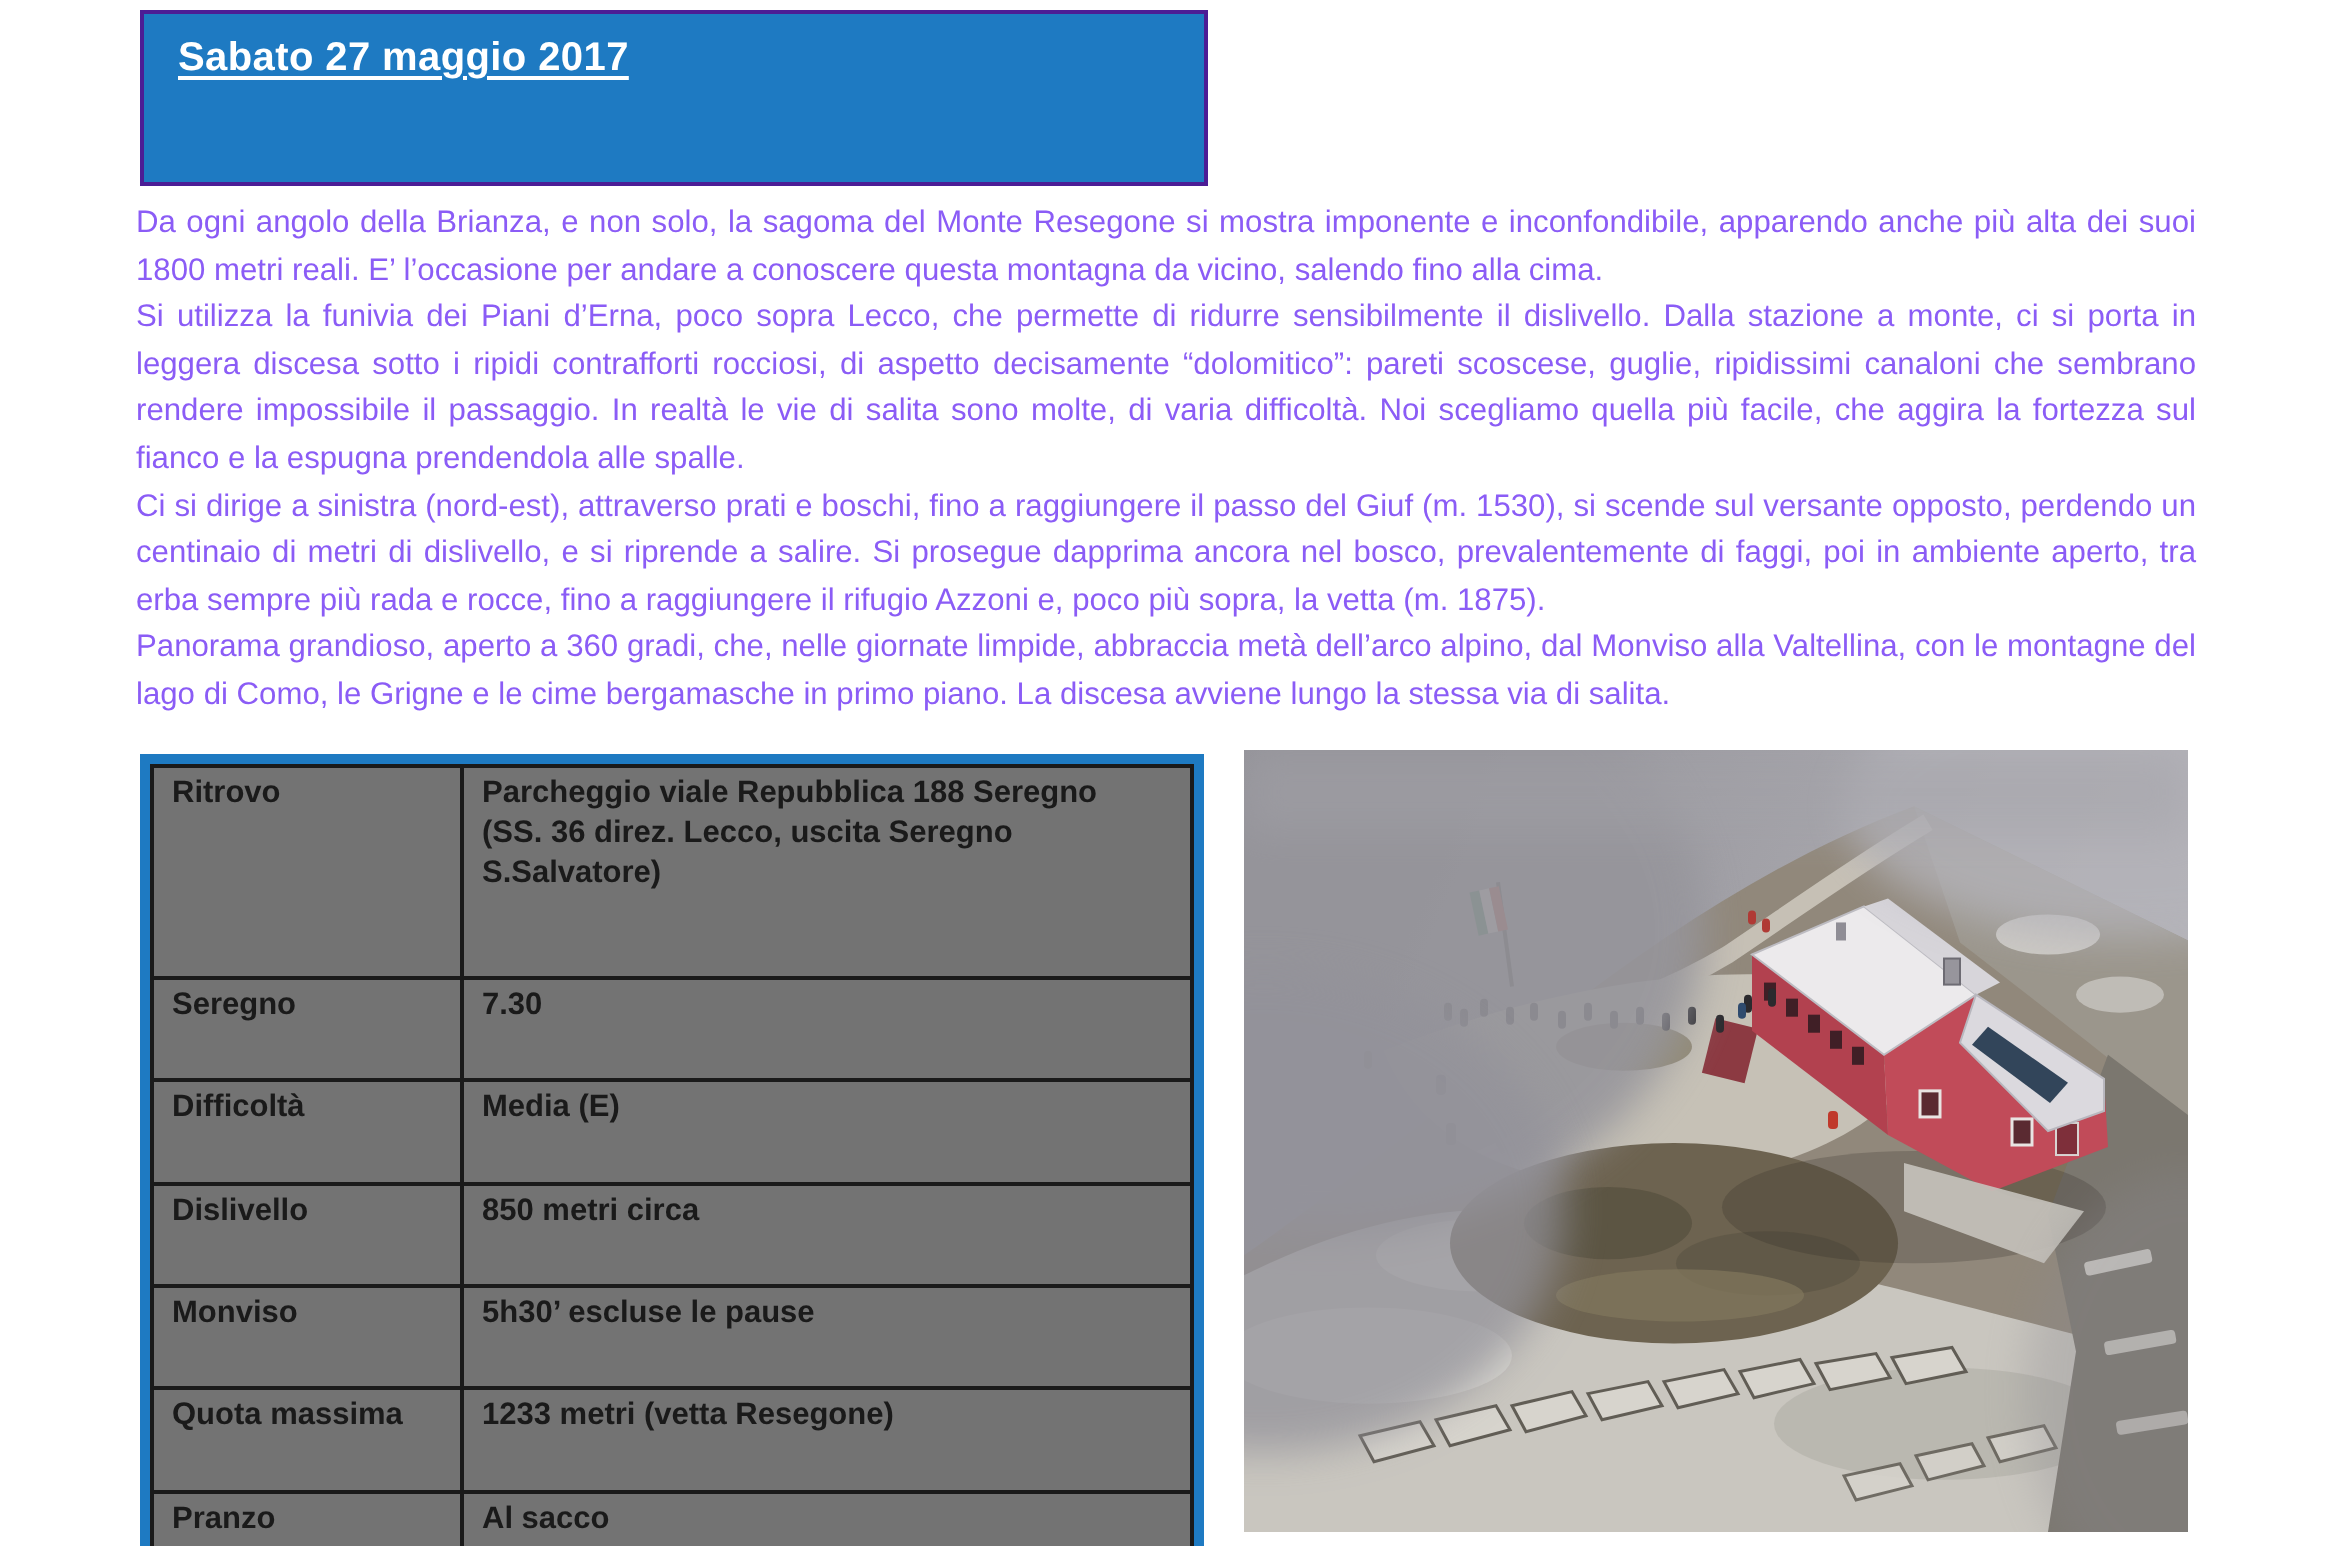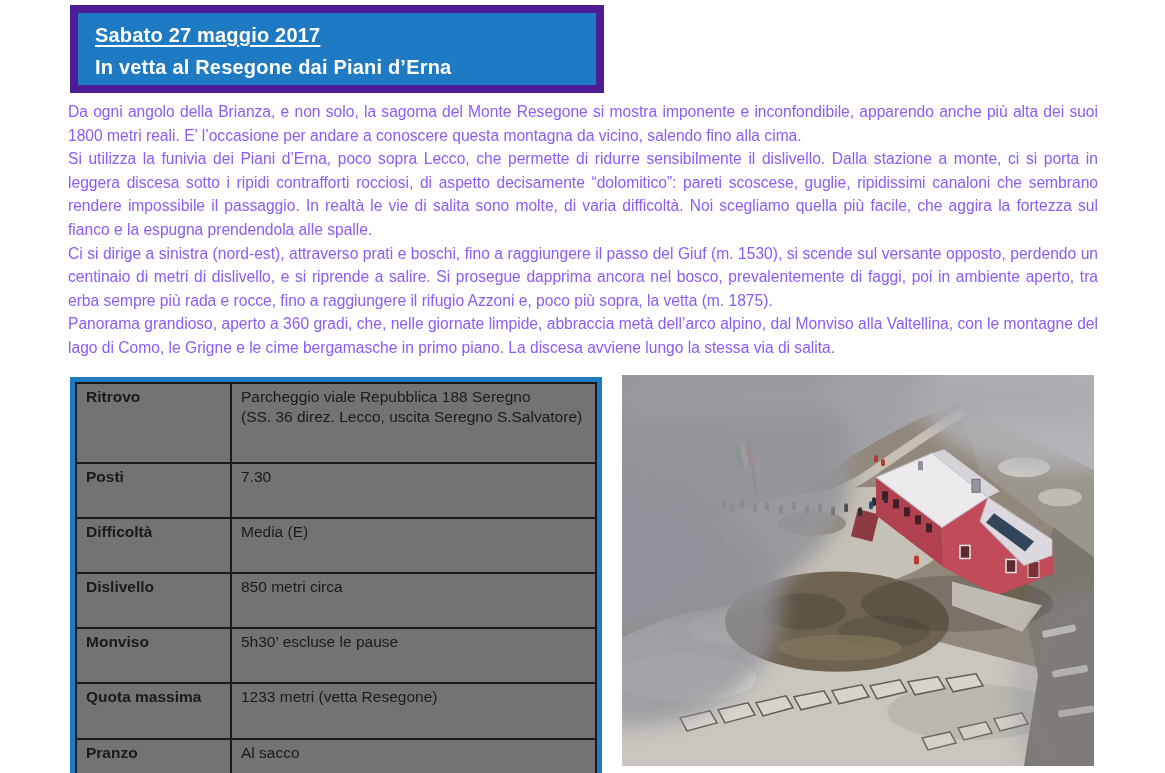--- a/index.html
+++ b/index.html
@@ -9,21 +9,21 @@
     background:#ffffff;
     font-family:"Liberation Sans","DejaVu Sans",sans-serif;
     overflow:hidden;
     margin:0 auto;
   }
   
   .header-box{
     position:absolute;left:70px;top:5px;width:534px;height:88px;
     box-sizing:border-box;
     background:#1e7ac2;
-    border:8px solid #4c1d95;
+    border:2px solid #4c1d95;
     padding:11px 10px 0 17px;
     color:#ffffff;
   }
   .header-date{
     font-size:20px;font-weight:bold;
     text-decoration:underline;
     text-underline-offset:3px;
     margin-bottom:9px;
     letter-spacing:.2px;
   }
@@ -48,59 +48,58 @@
   table.info{
     border-collapse:collapse;width:100%;height:100%;
   }
   table.info td{
     border:2px solid #1a1a1a;
     vertical-align:top;
     font-size:15.5px;line-height:20px;color:#1a1a1a;
     padding:3px 6px 3px 9px;
   }
   td.cell-label{width:138px;font-weight:bold;}
-  td.cell-value{white-space:pre-line;padding-left:13px;}
+  td.cell-value{white-space:pre-line;padding-left:13px;font-weight:bold;}
   tr.rt{height:46px}
   tr.rs{height:33px}
   tr.rc{height:46px}
   tr.rl{height:32px}
   
   .photo{
     position:absolute;left:622px;top:375px;width:472px;height:391px;
     overflow:hidden;
   }
   .photo svg{display:block;width:100%;height:100%;}
 </style>
 </head>
 <body>
 
 <div class="page">
 
   <div class="header-box">
     <div class="header-date">Sabato 27 maggio 2017</div>
-    <div class="header-title">In vetta al Resegone dai Piani d’Erna</div>
   </div>
 
   <div class="body-text">
     <p>Da ogni angolo della Brianza, e non solo, la sagoma del Monte Resegone si mostra imponente e inconfondibile, apparendo anche più alta dei suoi 1800 metri reali. E’ l’occasione per andare a conoscere questa montagna da vicino, salendo fino alla cima.</p>
     <p>Si utilizza la funivia dei Piani d’Erna, poco sopra Lecco, che permette di ridurre sensibilmente il dislivello. Dalla stazione a monte, ci si porta in leggera discesa sotto i ripidi contrafforti rocciosi, di aspetto decisamente “dolomitico”: pareti scoscese, guglie, ripidissimi canaloni che sembrano rendere impossibile il passaggio. In realtà le vie di salita sono molte, di varia difficoltà. Noi scegliamo quella più facile, che aggira la fortezza sul fianco e la espugna prendendola alle spalle.</p>
     <p>Ci si dirige a sinistra (nord-est), attraverso prati e boschi, fino a raggiungere il passo del Giuf (m. 1530), si scende sul versante opposto, perdendo un centinaio di metri di dislivello, e si riprende a salire. Si prosegue dapprima ancora nel bosco, prevalentemente di faggi, poi in ambiente aperto, tra erba sempre più rada e rocce, fino a raggiungere il rifugio Azzoni e, poco più sopra, la vetta (m. 1875).</p>
     <p>Panorama grandioso, aperto a 360 gradi, che, nelle giornate limpide, abbraccia metà dell’arco alpino, dal Monviso alla Valtellina, con le montagne del lago di Como, le Grigne e le cime bergamasche in primo piano. La discesa avviene lungo la stessa via di salita.</p>
   </div>
 
   <div class="info-table-wrap">
     <table class="info">
       <tbody>
         <tr class="rt">
           <td class="cell-label">Ritrovo</td>
           <td class="cell-value">Parcheggio viale Repubblica 188 Seregno
 (SS. 36 direz. Lecco, uscita Seregno S.Salvatore)</td>
         </tr>
         <tr class="rs">
-          <td class="cell-label">Posti</td>
+          <td class="cell-label">Seregno</td>
           <td class="cell-value">7.30</td>
         </tr>
         <tr class="rs">
           <td class="cell-label">Difficoltà</td>
           <td class="cell-value">Media (E)</td>
         </tr>
         <tr class="rs">
           <td class="cell-label">Dislivello</td>
           <td class="cell-value">850 metri circa</td>
         </tr>

